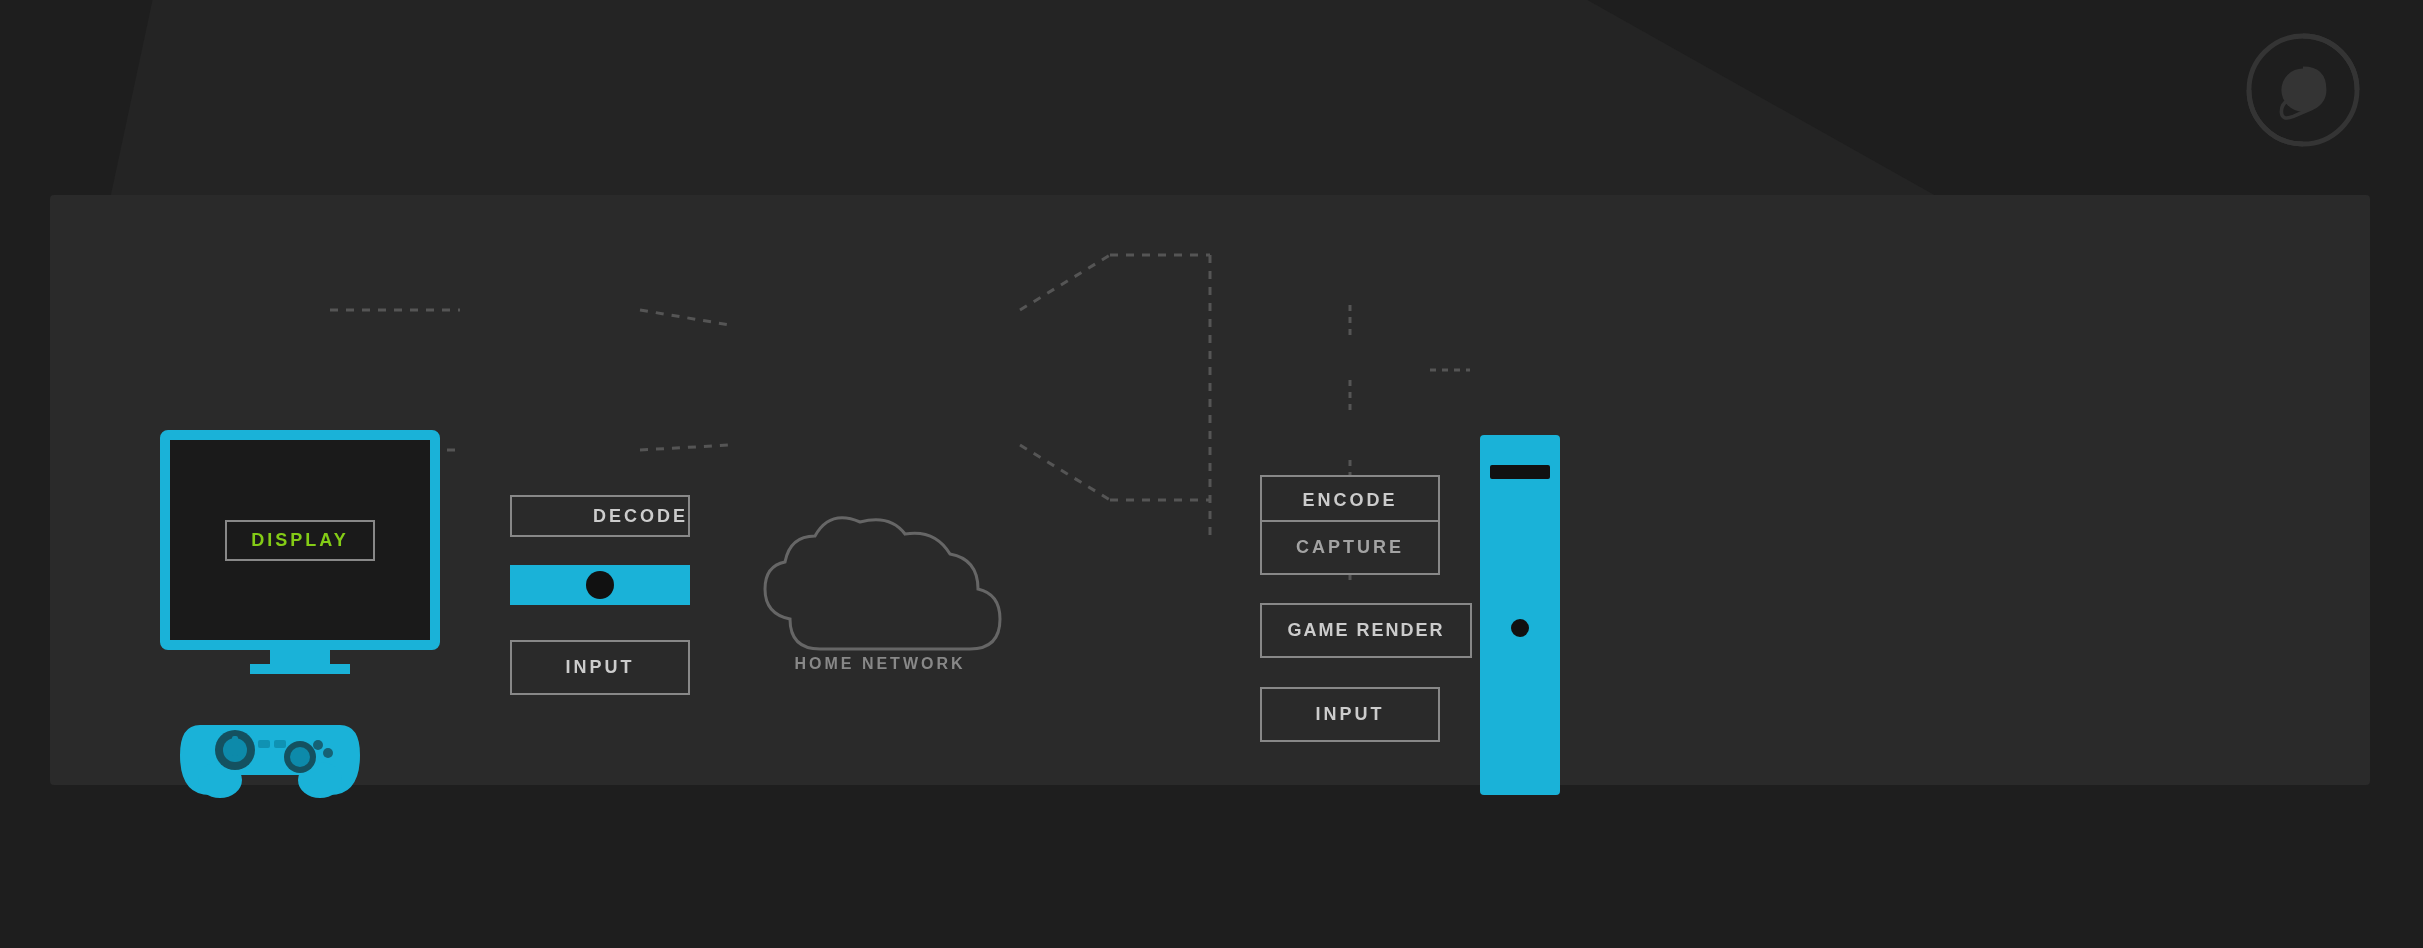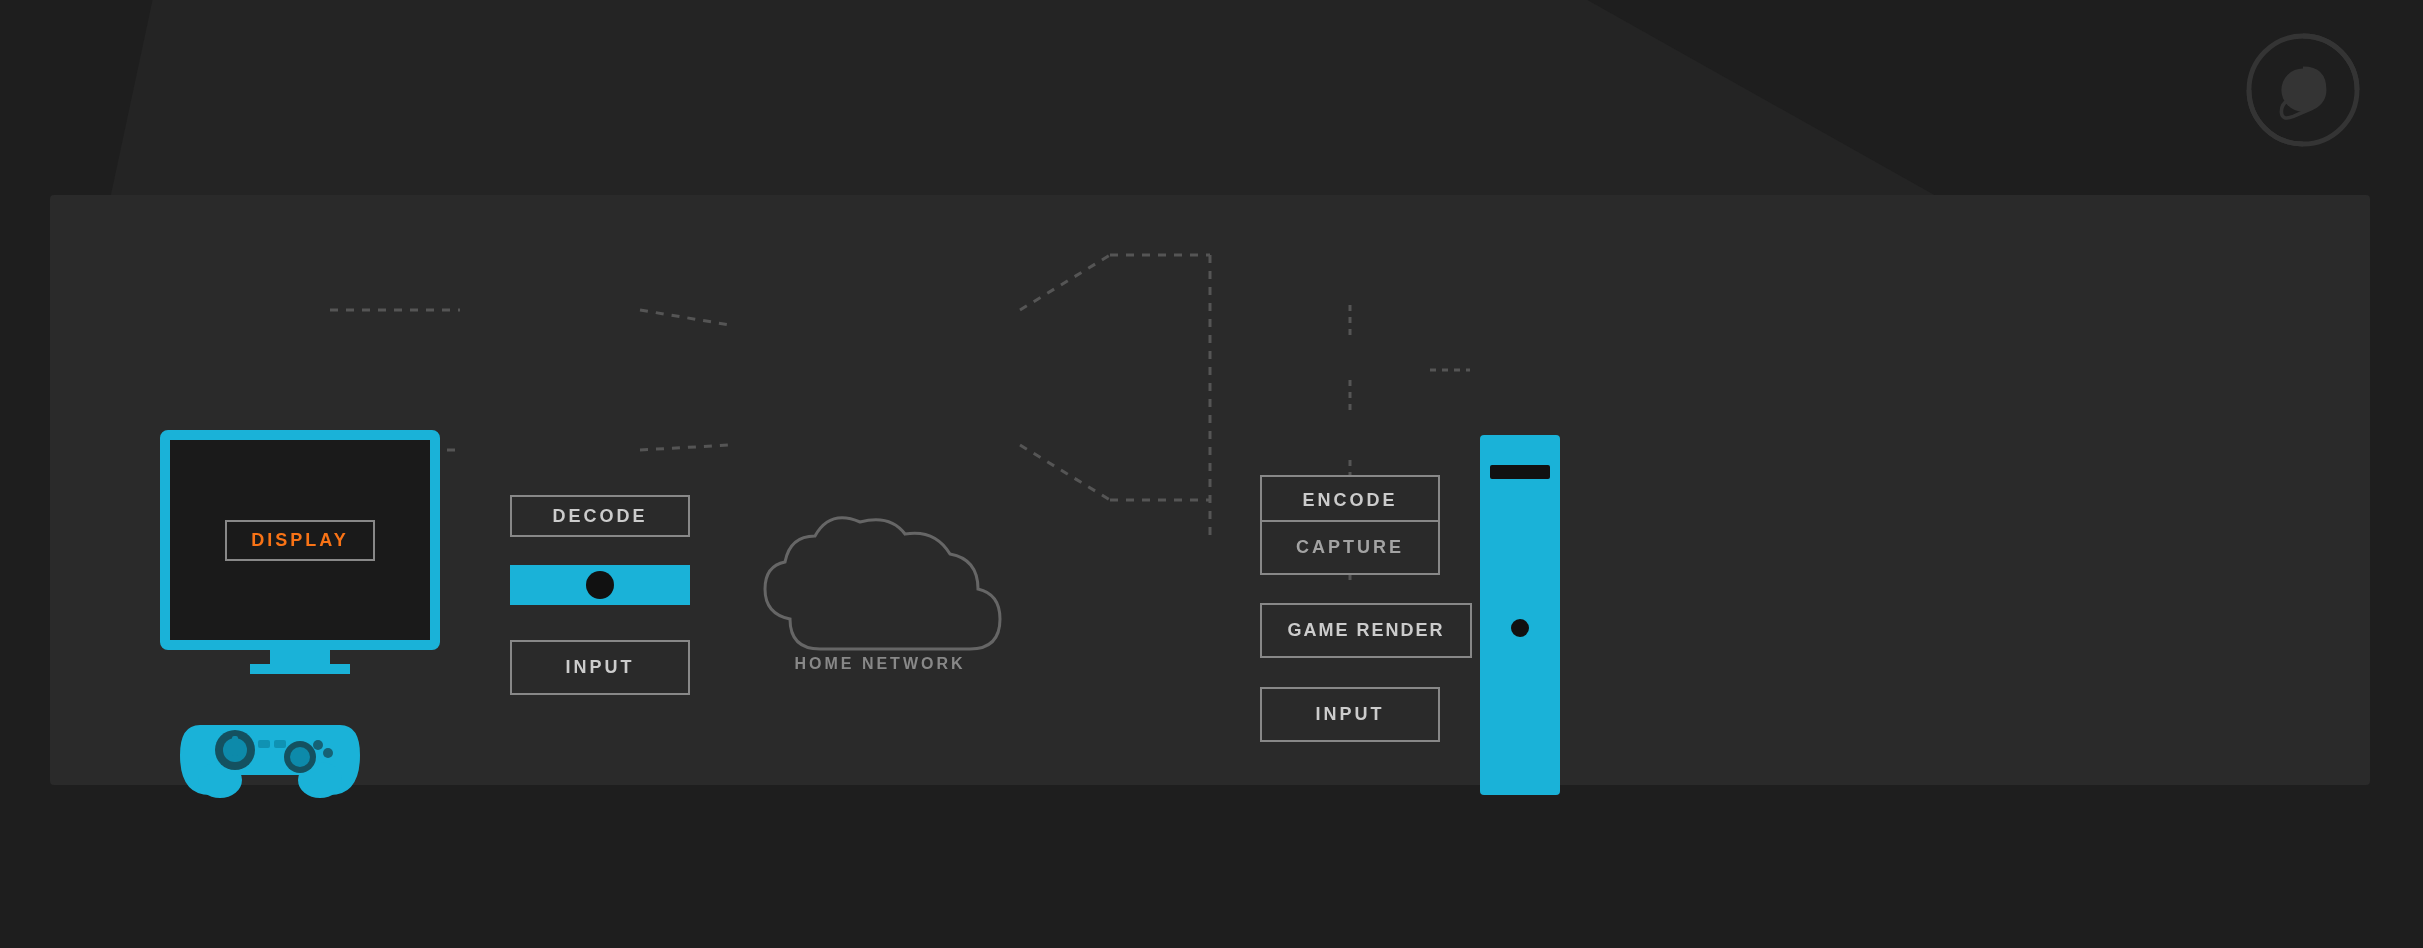--- a/index.html
+++ b/index.html
@@ -68,21 +68,21 @@
       background: #1a1a1a;
       position: relative;
       display: flex;
       align-items: center;
       justify-content: center;
     }
 
     .tv-inner-label {
       border: 2px solid #888;
       padding: 8px 24px;
-      color: #f97316;
+      color: #84cc16;
       font-size: 18px;
       letter-spacing: 3px;
       font-weight: bold;
     }
 
     .tv-stand {
       width: 60px;
       height: 14px;
       background: #1ab2d8;
       margin: 0 auto;
@@ -113,21 +113,21 @@
     .decode-box {
       position: absolute;
       top: 300px;
       left: 460px;
       width: 180px;
       height: 42px;
       border: 2px solid #888;
       background: #2a2a2a;
       display: flex;
       align-items: center;
-      justify-content: center;
+      justify-content: flex-end;
       color: #ccc;
       font-size: 18px;
       letter-spacing: 3px;
       font-weight: bold;
     }
 
     .steam-link-box {
       position: absolute;
       top: 370px;
       left: 460px;

